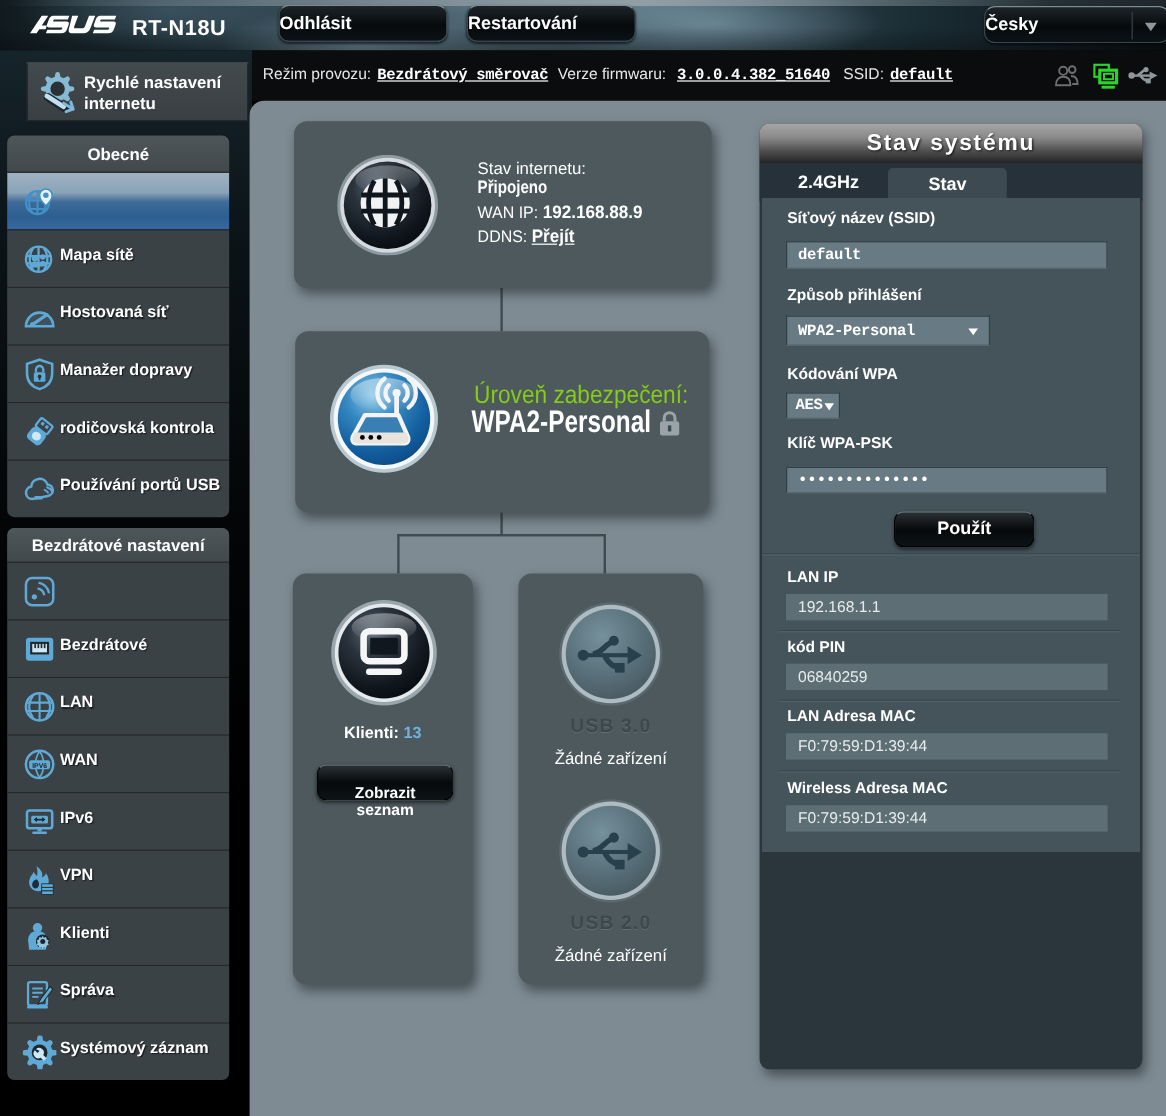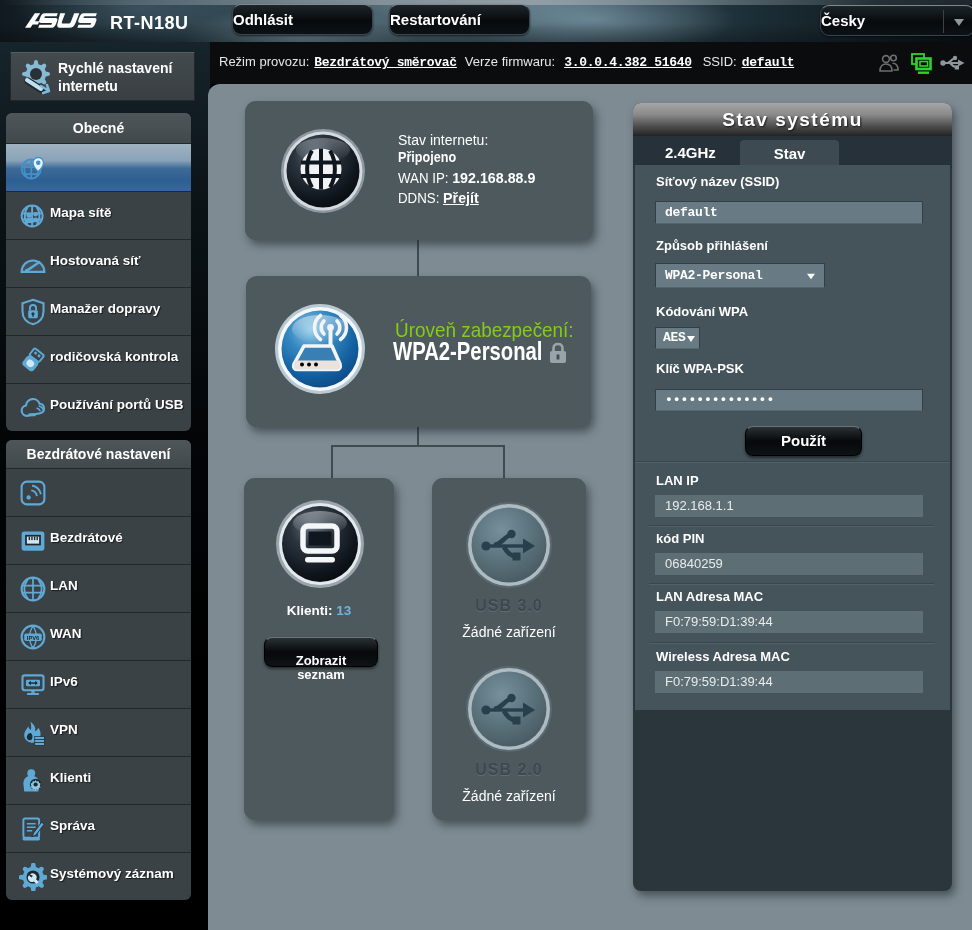--- a/index.html
+++ b/index.html
@@ -23,21 +23,21 @@
 .topbtn { position:absolute; top:4px; height:31px; border-radius:9px; color:#fff; font-weight:bold; font-size:15px;
   text-align:left; background:linear-gradient(#1d2529, #070a0c 55%, #0b1217); border:1px solid #3a4449;
   border-top-color:#7e8a90; line-height:29px; box-shadow:0 1px 2px rgba(0,0,0,.6); }
 
 #statusbar { position:absolute; left:210px; top:42px; width:762px; height:42px; background:#0a0c0d; color:#fff; }
 #statusbar .t { position:absolute; top:12px; font-size:13px; color:#e8e8e8; white-space:nowrap; }
 .mlink { font-family:"Liberation Mono", monospace; font-weight:bold; text-decoration:underline; color:#fff; font-size:13px; letter-spacing:-0.3px; }
 
 #sidebar { position:absolute; left:0; top:42px; width:210px; height:888px;
   background:linear-gradient(#16242b 0%, #0b1317 18%, #030506 45%, #000 70%); }
-#qis { position:absolute; left:10px; top:10px; width:185px; height:49px; background:linear-gradient(#434a4d,#393f42);
+#qis { position:absolute; left:22px; top:10px; width:185px; height:49px; background:linear-gradient(#434a4d,#393f42);
   border:1px solid #23282b; border-top-color:#555d61; border-radius:0; }
 #qis .txt { position:absolute; left:47px; top:6px; color:#fff; font-weight:bold; font-size:14px; line-height:18px; }
 .menubox { position:absolute; left:6px; width:185px; background:#3b4245; border-radius:6px; overflow:hidden; }
 .menuhead { height:30px; background:linear-gradient(#4e5659,#41494c); color:#fff; font-weight:bold; font-size:14px;
   text-align:center; line-height:30px; }
 .mitem { position:relative; height:48px; border-top:1px solid #23282a; color:#fff; font-weight:bold; font-size:13.5px; }
 .mitem .lbl { position:absolute; left:44px; top:50%; transform:translateY(-50%); text-shadow:1px 1px 1px rgba(0,0,0,.6); white-space:nowrap;margin-top:44px; }
 .mitem .ic { position:absolute; left:13px; top:50%; transform:translateY(-50%); width:28px; height:28px; }
 .mitem.sel { background:linear-gradient(#9fb2c1 0%, #8aa3b8 35%, #3d6a97 52%, #2e5f91 78%, #3767a0 100%); }
 

